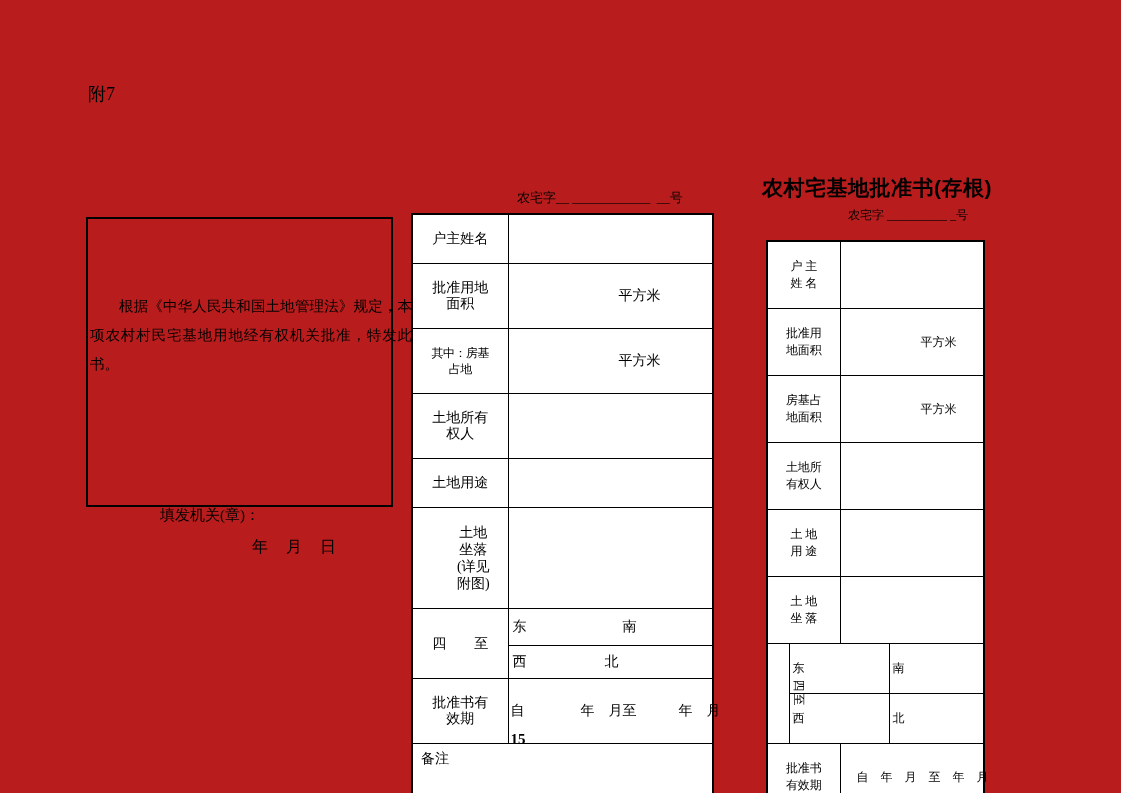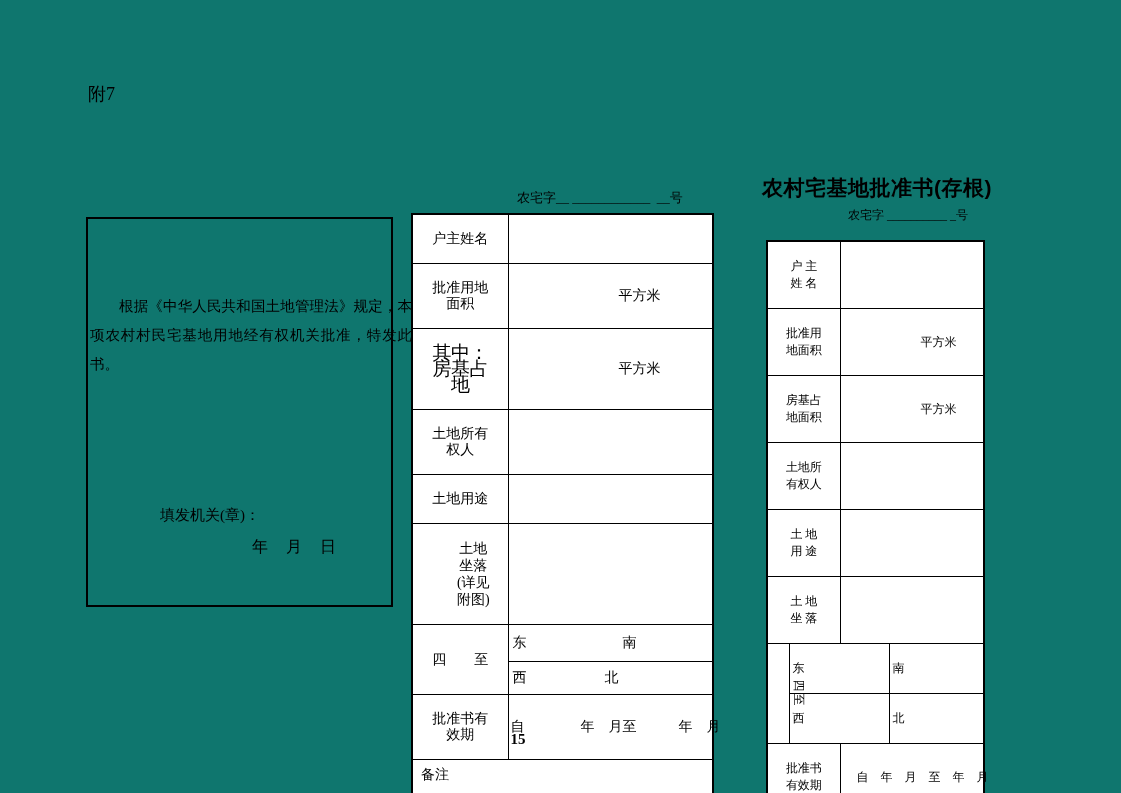--- a/index.html
+++ b/index.html
@@ -1,17 +1,17 @@
 <!DOCTYPE html>
 <html><head>
 <meta charset="utf-8">
 <style>
   html,body{margin:0;padding:0;background:#fff;}
   .page{
-    position:relative;width:1121px;height:793px;background:#0f766e;
+    position:relative;width:1121px;height:793px;background:#b91c1c;
     font-family:"Liberation Serif","DejaVu Serif",serif;color:#000;overflow:hidden;
   }
   
   .attach{position:absolute;left:88px;top:82px;font-size:18px;}
   .main-title{
     position:absolute;left:288px;top:144px;margin:0;
     font-family:"Liberation Sans","DejaVu Sans",sans-serif;
     font-size:35px;font-weight:bold;letter-spacing:6px;white-space:pre;
   }
   .stub-title{
@@ -19,41 +19,41 @@
     font-family:"Liberation Sans","DejaVu Sans",sans-serif;
     font-size:21px;font-weight:bold;letter-spacing:0.5px;white-space:pre;
   }
   .serial{position:absolute;white-space:pre;}
   .serial-main{left:517px;top:189px;font-size:13px;}
   .serial-stub{left:848px;top:207px;font-size:12px;}
   .page-num{position:absolute;left:506px;top:731px;width:24px;text-align:center;
     font-size:15px;font-weight:bold;}
 
   
-  .notice-box{position:absolute;left:86px;top:217px;width:307px;height:390px;
+  .notice-box{position:absolute;left:86px;top:217px;width:307px;height:290px;
     border:2px solid #000;box-sizing:border-box;}
   .notice-text{position:absolute;left:2px;top:73px;width:322px;
     font-size:14.5px;line-height:29px;text-align:justify;}
   .notice-text p{margin:0;text-indent:2em;}
   .issuer{position:absolute;left:72px;top:287px;font-size:15px;white-space:pre;}
   .issue-date{position:absolute;left:164px;top:318px;font-size:16px;
     white-space:pre;letter-spacing:1px;}
 
   
   table{border-collapse:collapse;position:absolute;table-layout:fixed;background:#fff;}
   td{border:1px solid #000;padding:16px;overflow:visible;}
   td.blank{}
   .remarks-cell{text-align:left;vertical-align:top;padding:6px 8px;}
 
   
   .mid-table{left:411px;top:213px;width:301px;border:2px solid #000;font-size:14px;}
   .mid-table td.lab{text-align:center;vertical-align:middle;line-height:16px;}
   .mid-table td.val{vertical-align:middle;position:relative;}
   .mid-table .unit{padding-left:110px;}
-  .mid-table .tight{font-size:19px;letter-spacing:-0.5px;margin-left:39px;}
+  .mid-table .tight{font-size:12px;letter-spacing:-0.5px;margin-left:39px;}
   .mid-table .loc div{line-height:17px;margin-left:26px;}
   .mid-table td.dir{position:relative;}
   .dir .d-a{position:absolute;left:4px;top:50%;transform:translateY(-50%);}
   .dir .d-s{position:absolute;left:114px;top:50%;transform:translateY(-50%);}
   .dir .d-n{position:absolute;left:96px;top:50%;transform:translateY(-50%);}
   .mid-table .pre{white-space:pre;padding-left:2px;}
   .mr1{height:33px;} .mr2{height:33px;} .mr3{height:35px;} .mr4{height:32px;}
   .mr5{height:33px;} .mr6{height:38px;} .mr7{height:37px;} .mr8{height:28px;}
   .mr9{height:40px;} .mr10{height:77px;}
 

